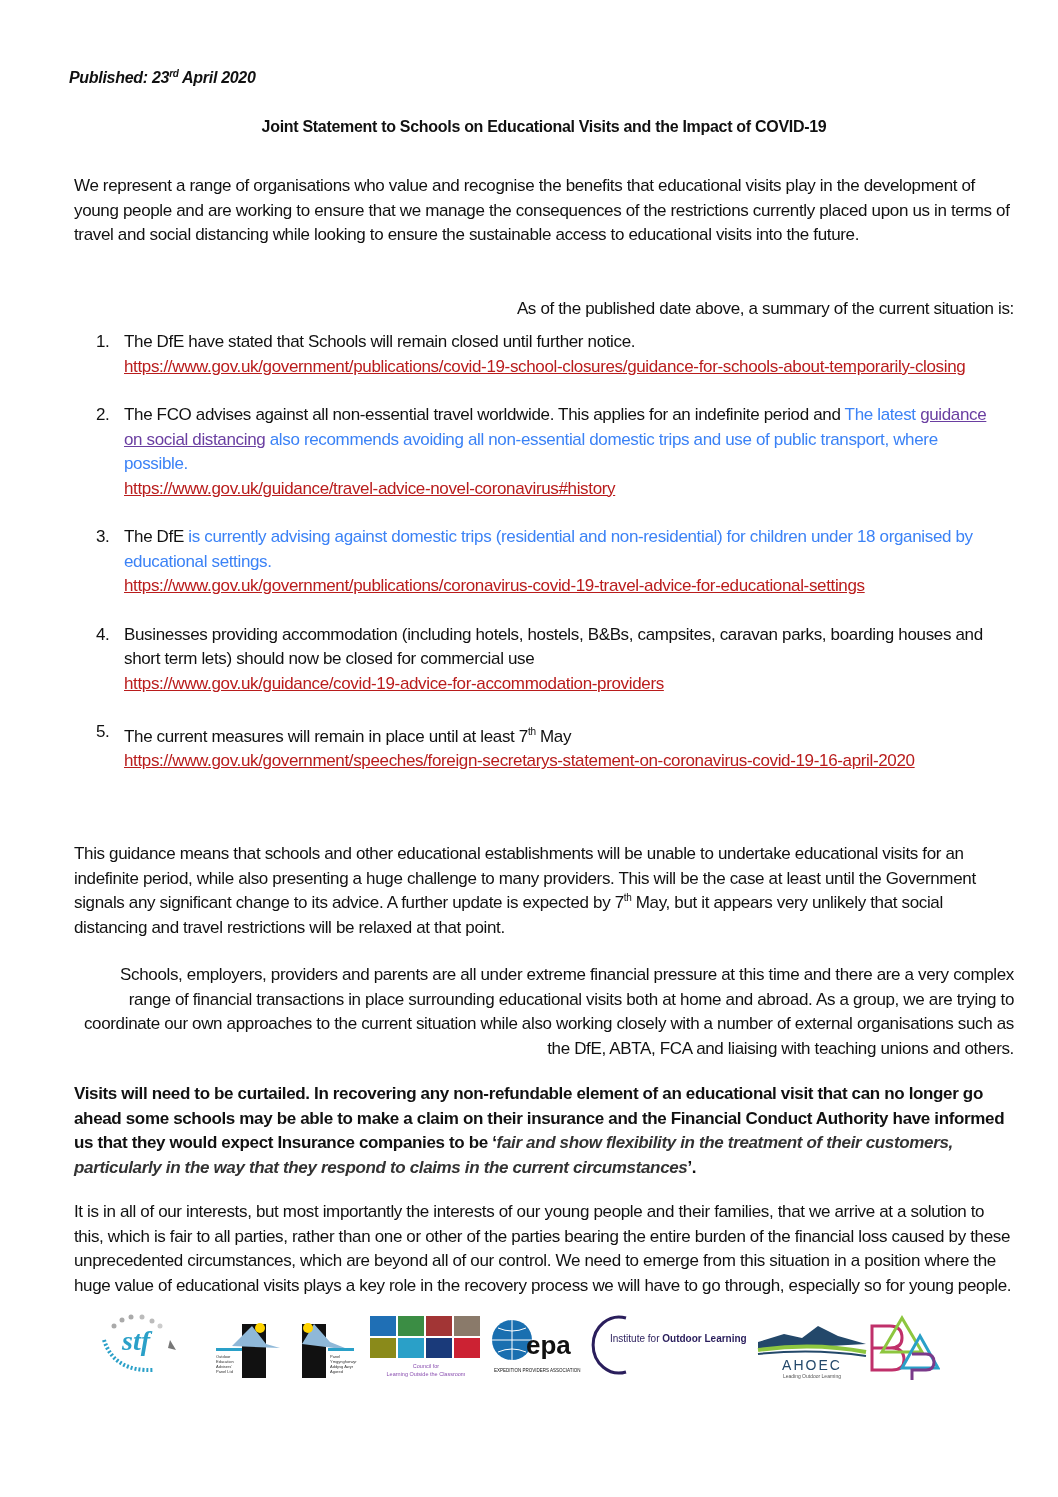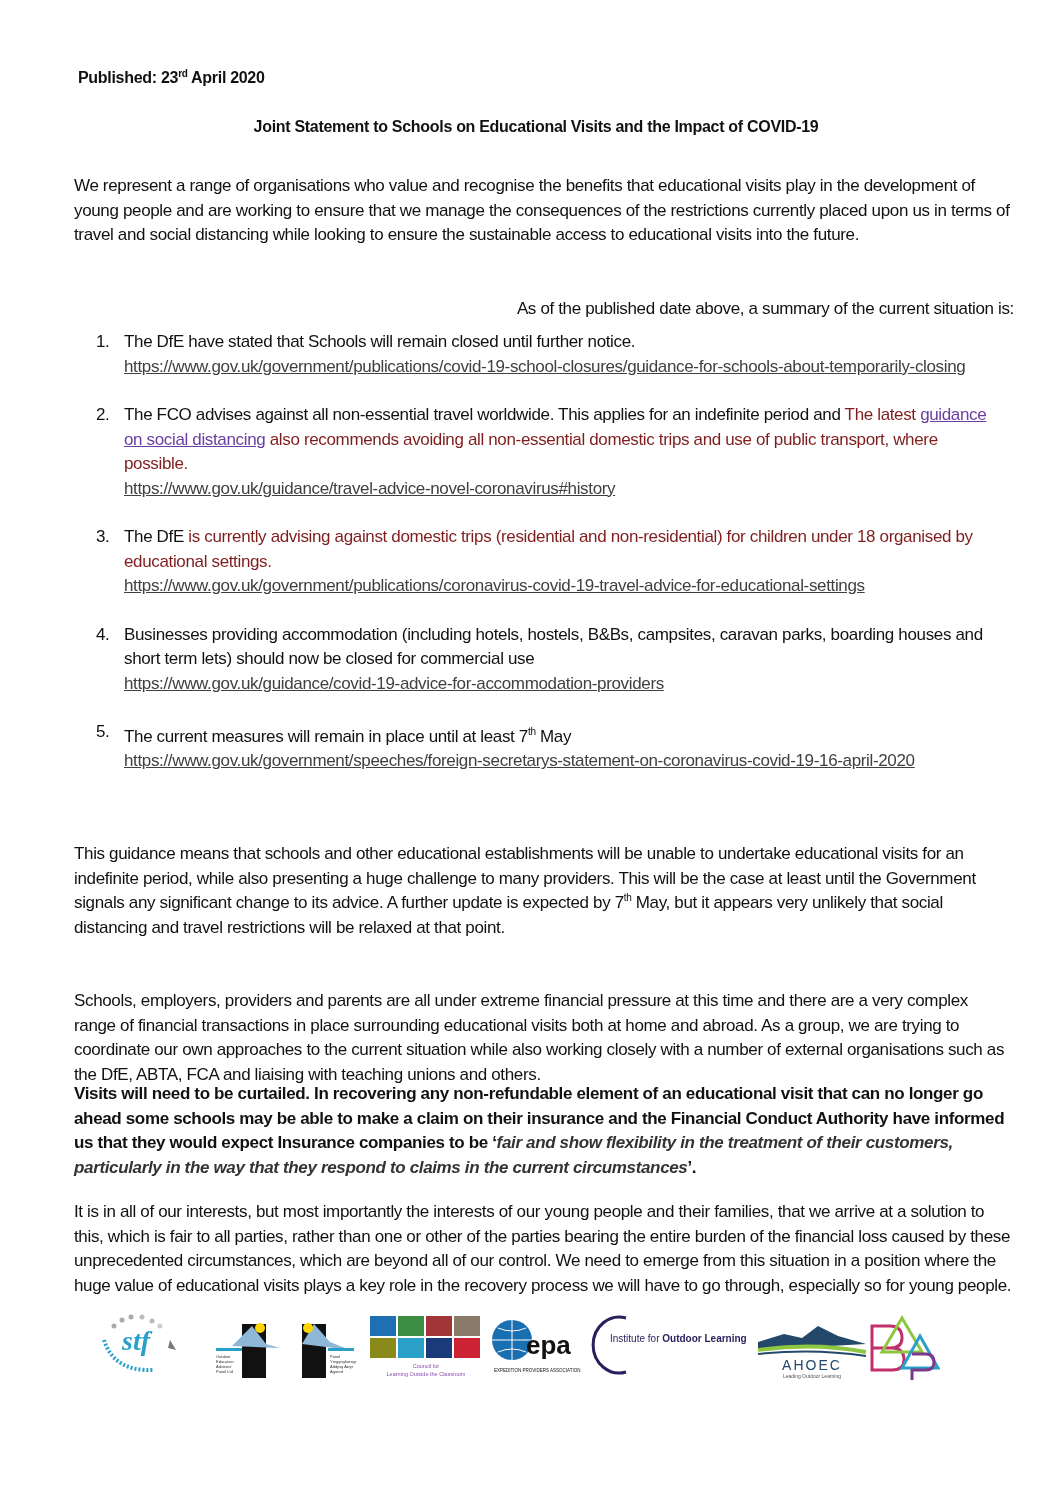--- a/index.html
+++ b/index.html
@@ -1,37 +1,37 @@
 <!DOCTYPE html>
 <html><head>
 <meta charset="utf-8">
 <style>
   html, body { margin: 0; padding: 0; background: #ffffff; }
   body { width: 1058px; height: 1497px; position: relative; overflow: hidden;
          font-family: "Liberation Sans", sans-serif; color: #111; }
   .page { position: absolute; left: 62px; top: 0; width: 940px; }
-  .published { position: absolute; top: 68px; left: 16px; font-size: 16px; font-weight: bold; letter-spacing: -0.3px; }
+  .published { position: absolute; top: 68px; left: 7px; font-size: 16px; font-weight: bold; letter-spacing: -0.3px; font-style: italic; }
   .published sup { font-size: 10px; }
-  .title { position: absolute; top: 118px; left: 4px; width: 940px; text-align: center; font-size: 16px; font-weight: bold; letter-spacing: -0.3px; }
+  .title { position: absolute; top: 118px; left: 12px; width: 940px; text-align: center; font-size: 16px; font-weight: bold; letter-spacing: -0.3px; }
   .para { position: absolute; left: 0; width: 940px; font-size: 17px; line-height: 24.5px; letter-spacing: -0.35px; margin: 12px; }
   .para sup { font-size: 10px; line-height: 0; }
   .intro { top: 162px; }
   .summary { top: 285px; text-align: right; }
   ol.items { position: absolute; left: 0; top: 330px; margin: 0; padding: 0; list-style: none; width: 940px; }
   ol.items li { position: relative; padding-left: 62px; font-size: 17px; line-height: 24.5px; letter-spacing: -0.35px; }
   ol.items li .num { position: absolute; left: 34px; top: 0; font-weight: normal; }
   ol.items li.i1 { margin-bottom: 24px; }
   ol.items li.i2 { margin-bottom: 24px; }
   ol.items li.i3 { margin-bottom: 24px; }
   ol.items li.i4 { margin-bottom: 24px; }
-  .grey { color: #7f1d1d; }
-  a.url { color: #404040; text-decoration: underline; }
+  .grey { color: #3b82f6; }
+  a.url { color: #b91c1c; text-decoration: underline; }
   a.inline-link { color: #6a3ea1; text-decoration: underline; }
   .p1 { top: 830px; }
-  .p2 { top: 977px; }
+  .p2 { top: 951px; text-align: right; }
   .p3 { top: 1070px; font-weight: bold; }
   .p4 { top: 1188px; }
   .italic { font-style: italic; color: #333; }
   .logos { position: absolute; top: 1312px; left: 94px; width: 860px; height: 80px; }
   .logo { position: absolute; display: flex; align-items: center; justify-content: center; }
 </style>
 </head>
 <body>
 
 <div class="page">

